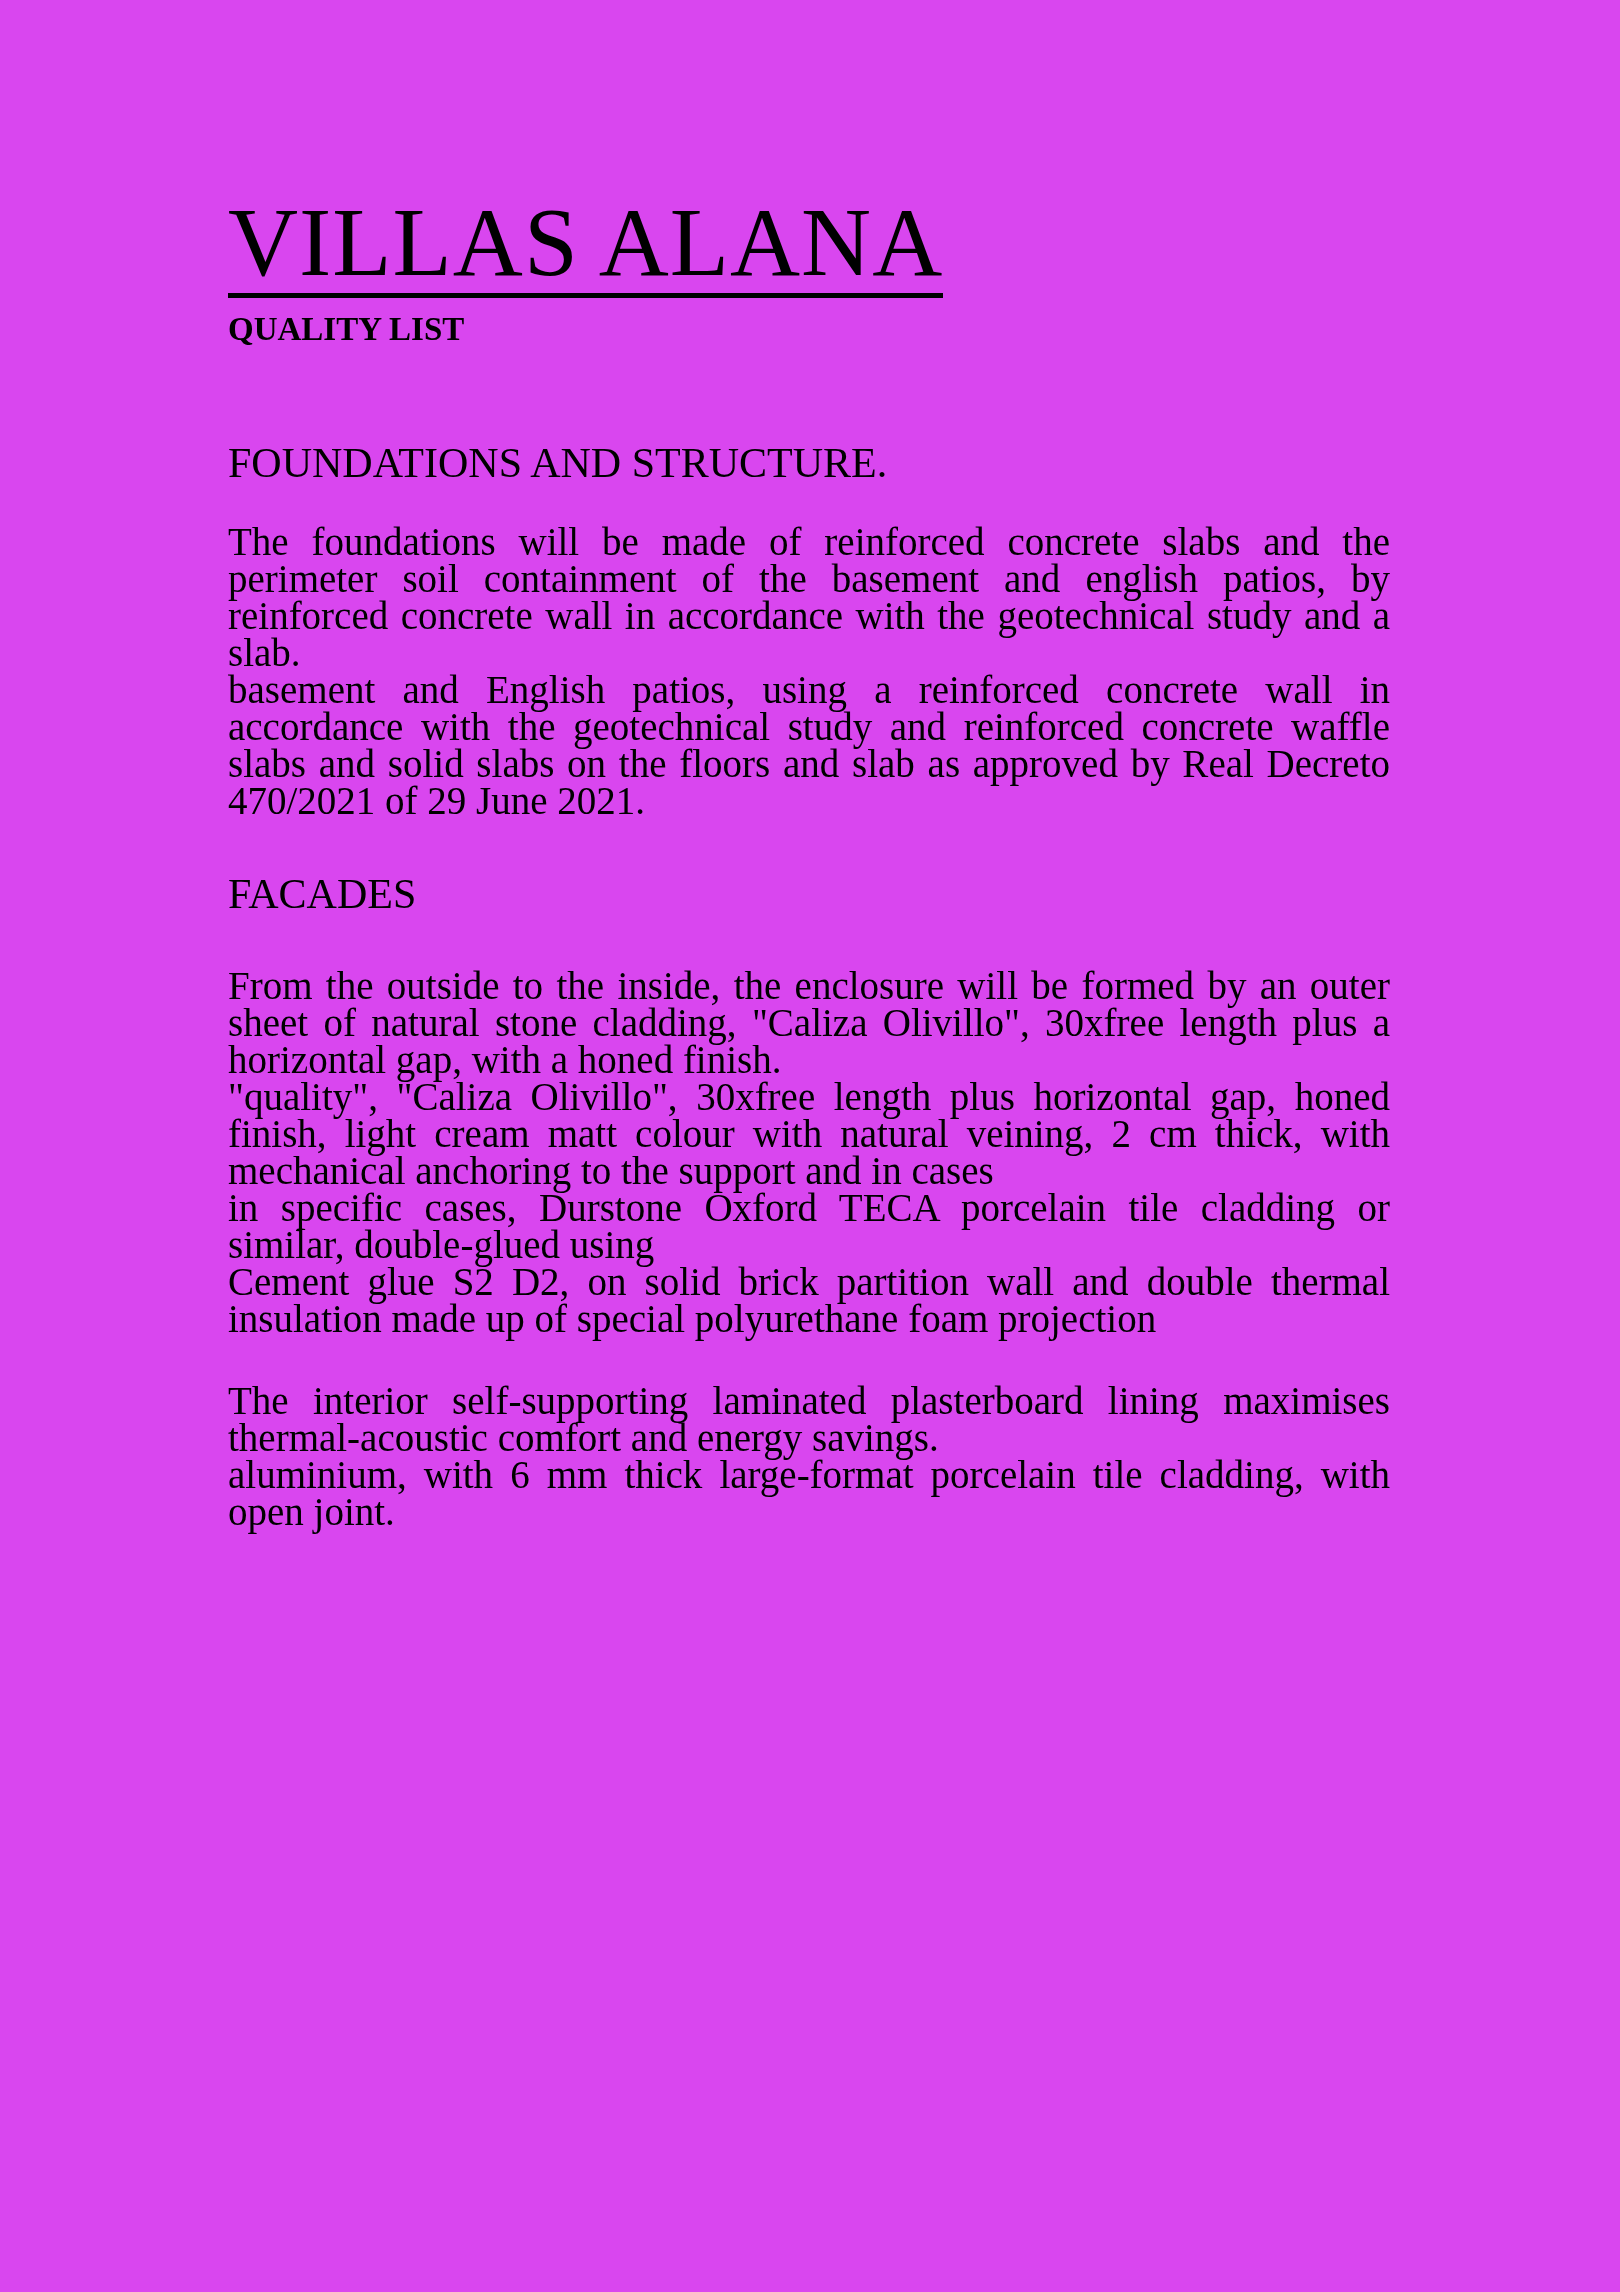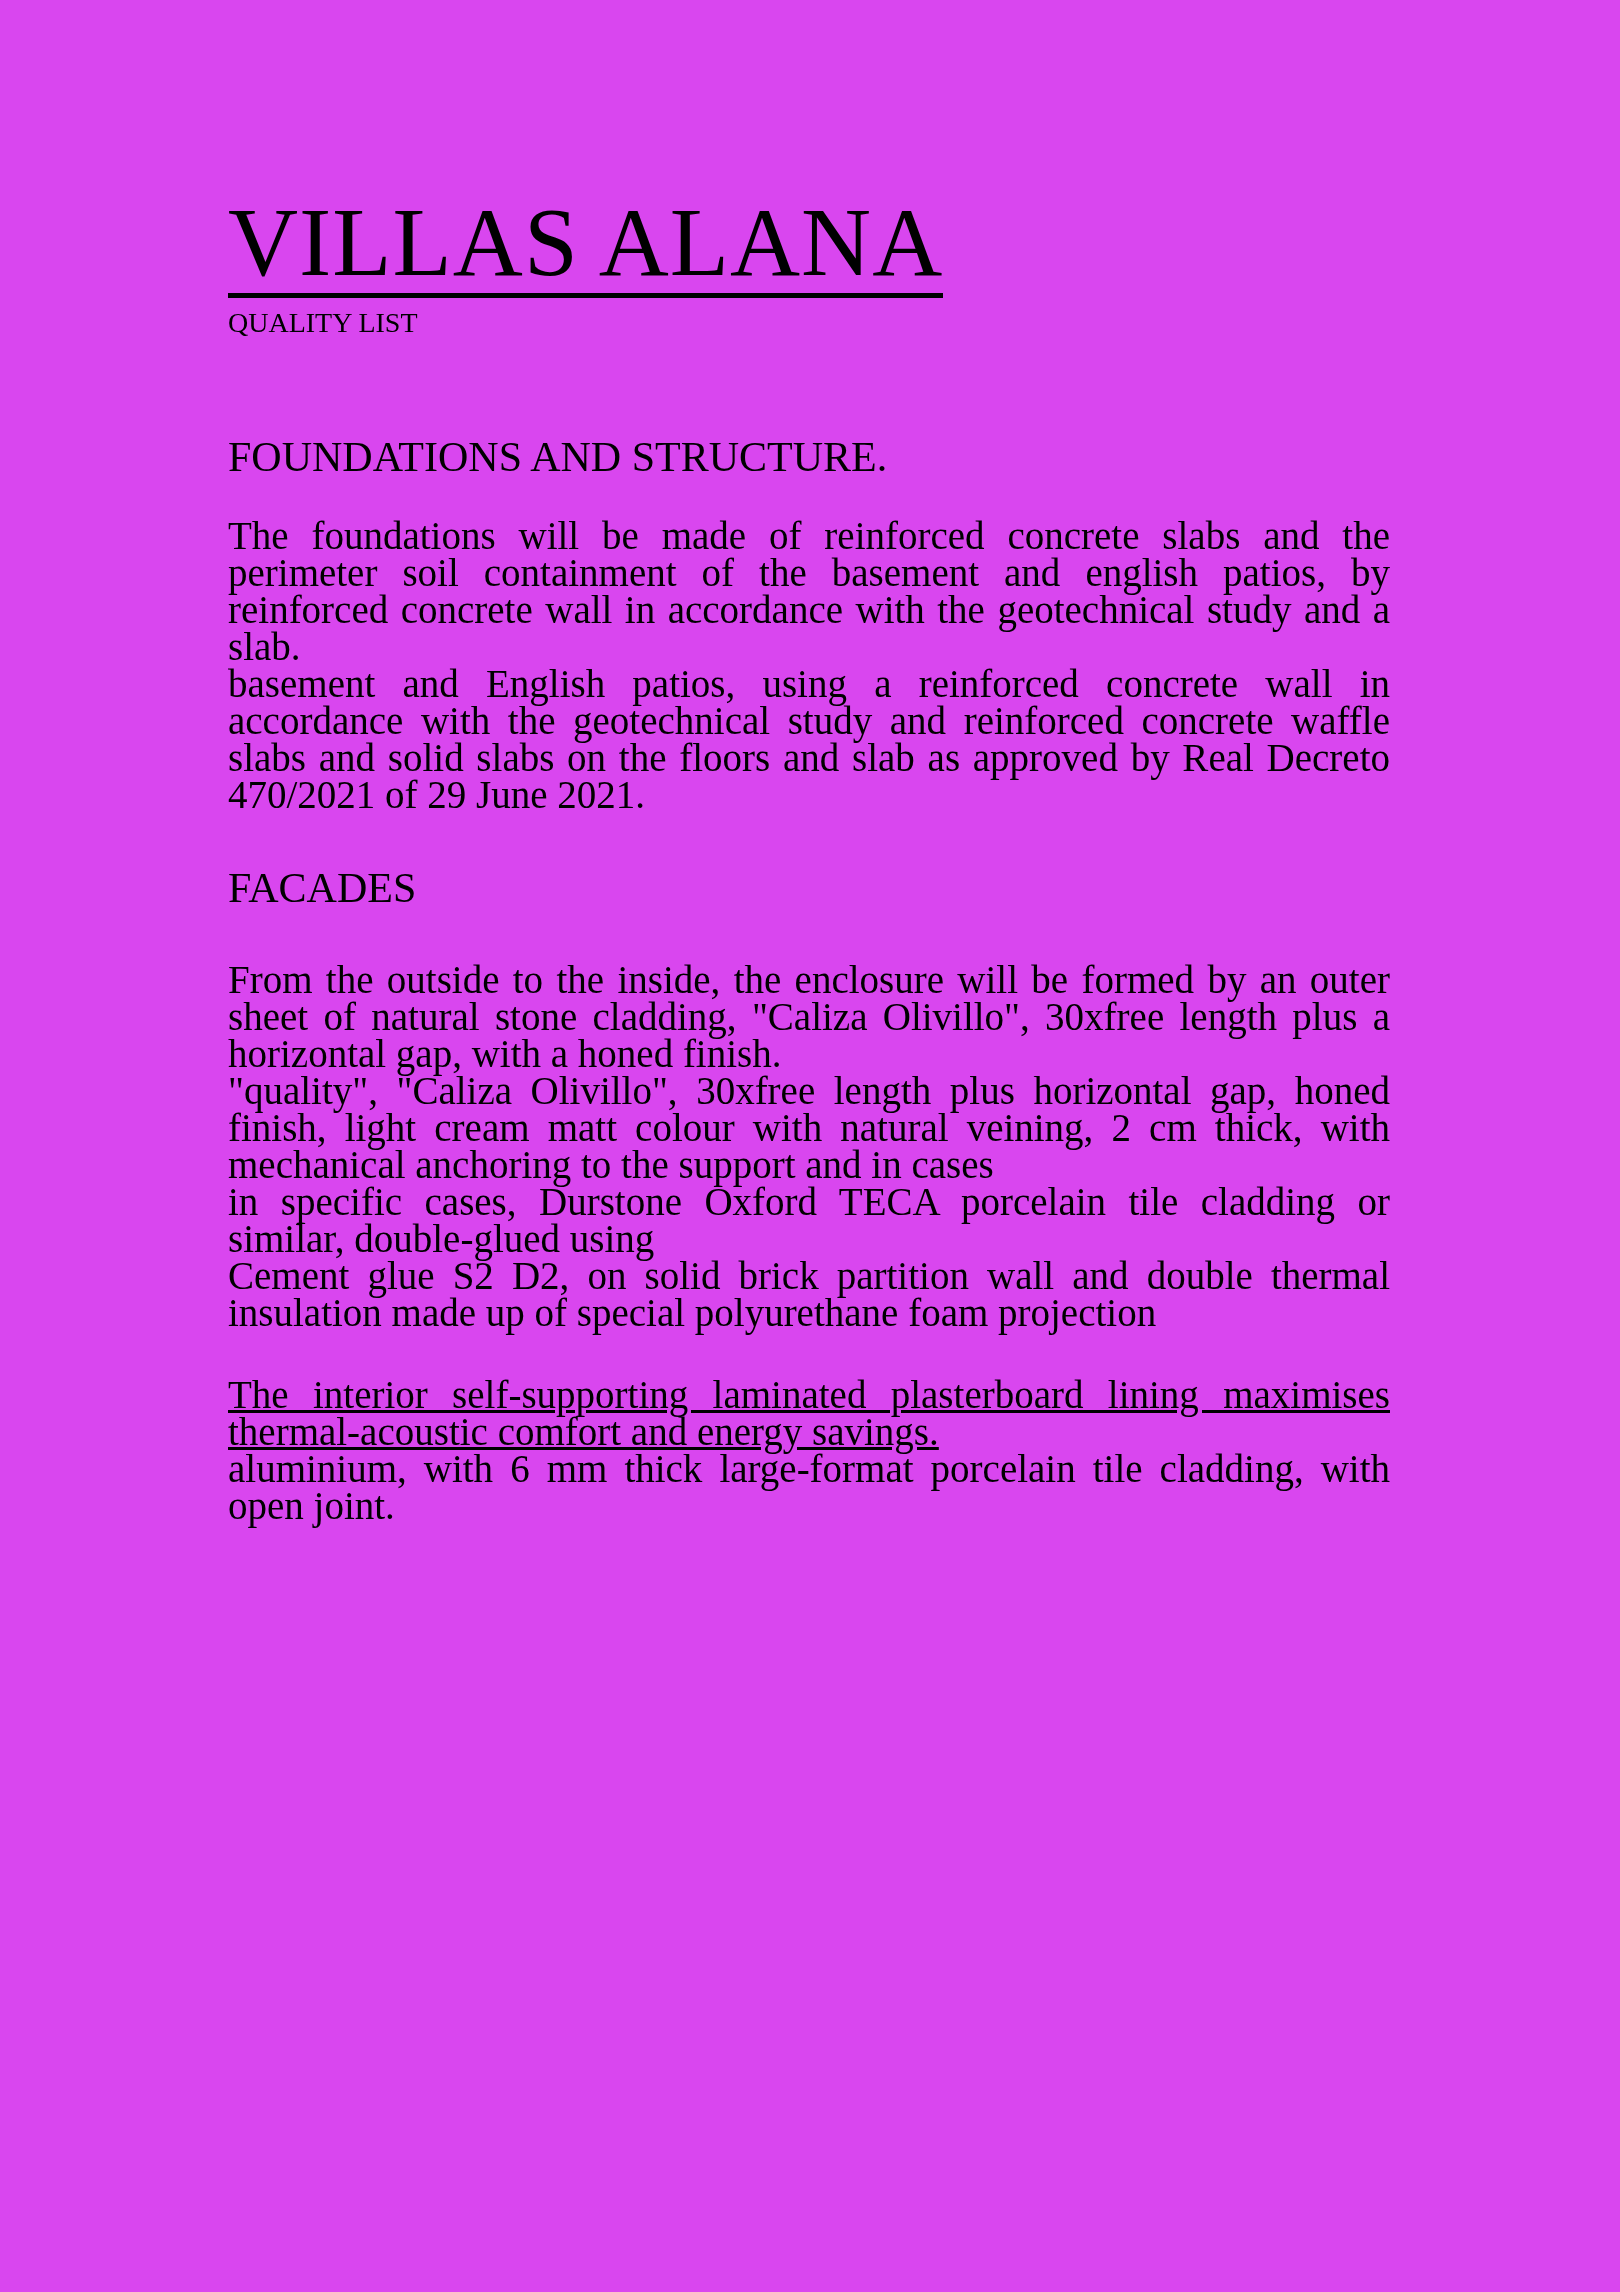--- a/index.html
+++ b/index.html
@@ -25,44 +25,44 @@
     line-height: 101px;
     font-weight: 400;
     letter-spacing: 1px;
     white-space: nowrap;
   }
   h1.doc-title .title-text {
     display: inline-block;
     border-bottom: 5.9px solid #000000;
   }
   .subtitle {
-    margin-top: 6px;
-    font-size: 28px;
+    margin-top: 12px;
+    font-size: 33px;
     line-height: 38px;
-    font-weight: 400;
+    font-weight: 700;
   }
   h2.section-heading {
     margin: 0;
     font-size: 42px;
     line-height: 57px;
     font-weight: 400;
   }
   h2.heading-foundations { margin-top: 87px; }
   h2.heading-facades    { margin-top: 47px; }
   .paras { margin: 0; }
   .paras-foundations { margin-top: 31px; }
   .paras-facades     { margin-top: 44px; }
   p.para {
     margin: 0;
     font-size: 39px;
     line-height: 37px;
     text-align: justify;
     font-weight: 400;
   }
-  p.group-gap { margin-top: 45px; text-decoration: underline; }
+  p.group-gap { margin-top: 45px; }
 </style>
 </head>
 <body>
 
 <div class="page">
   <div class="content">
 
     <h1 class="doc-title"><span class="title-text">VILLAS ALANA</span></h1>
 
     <div class="subtitle">QUALITY LIST</div>

